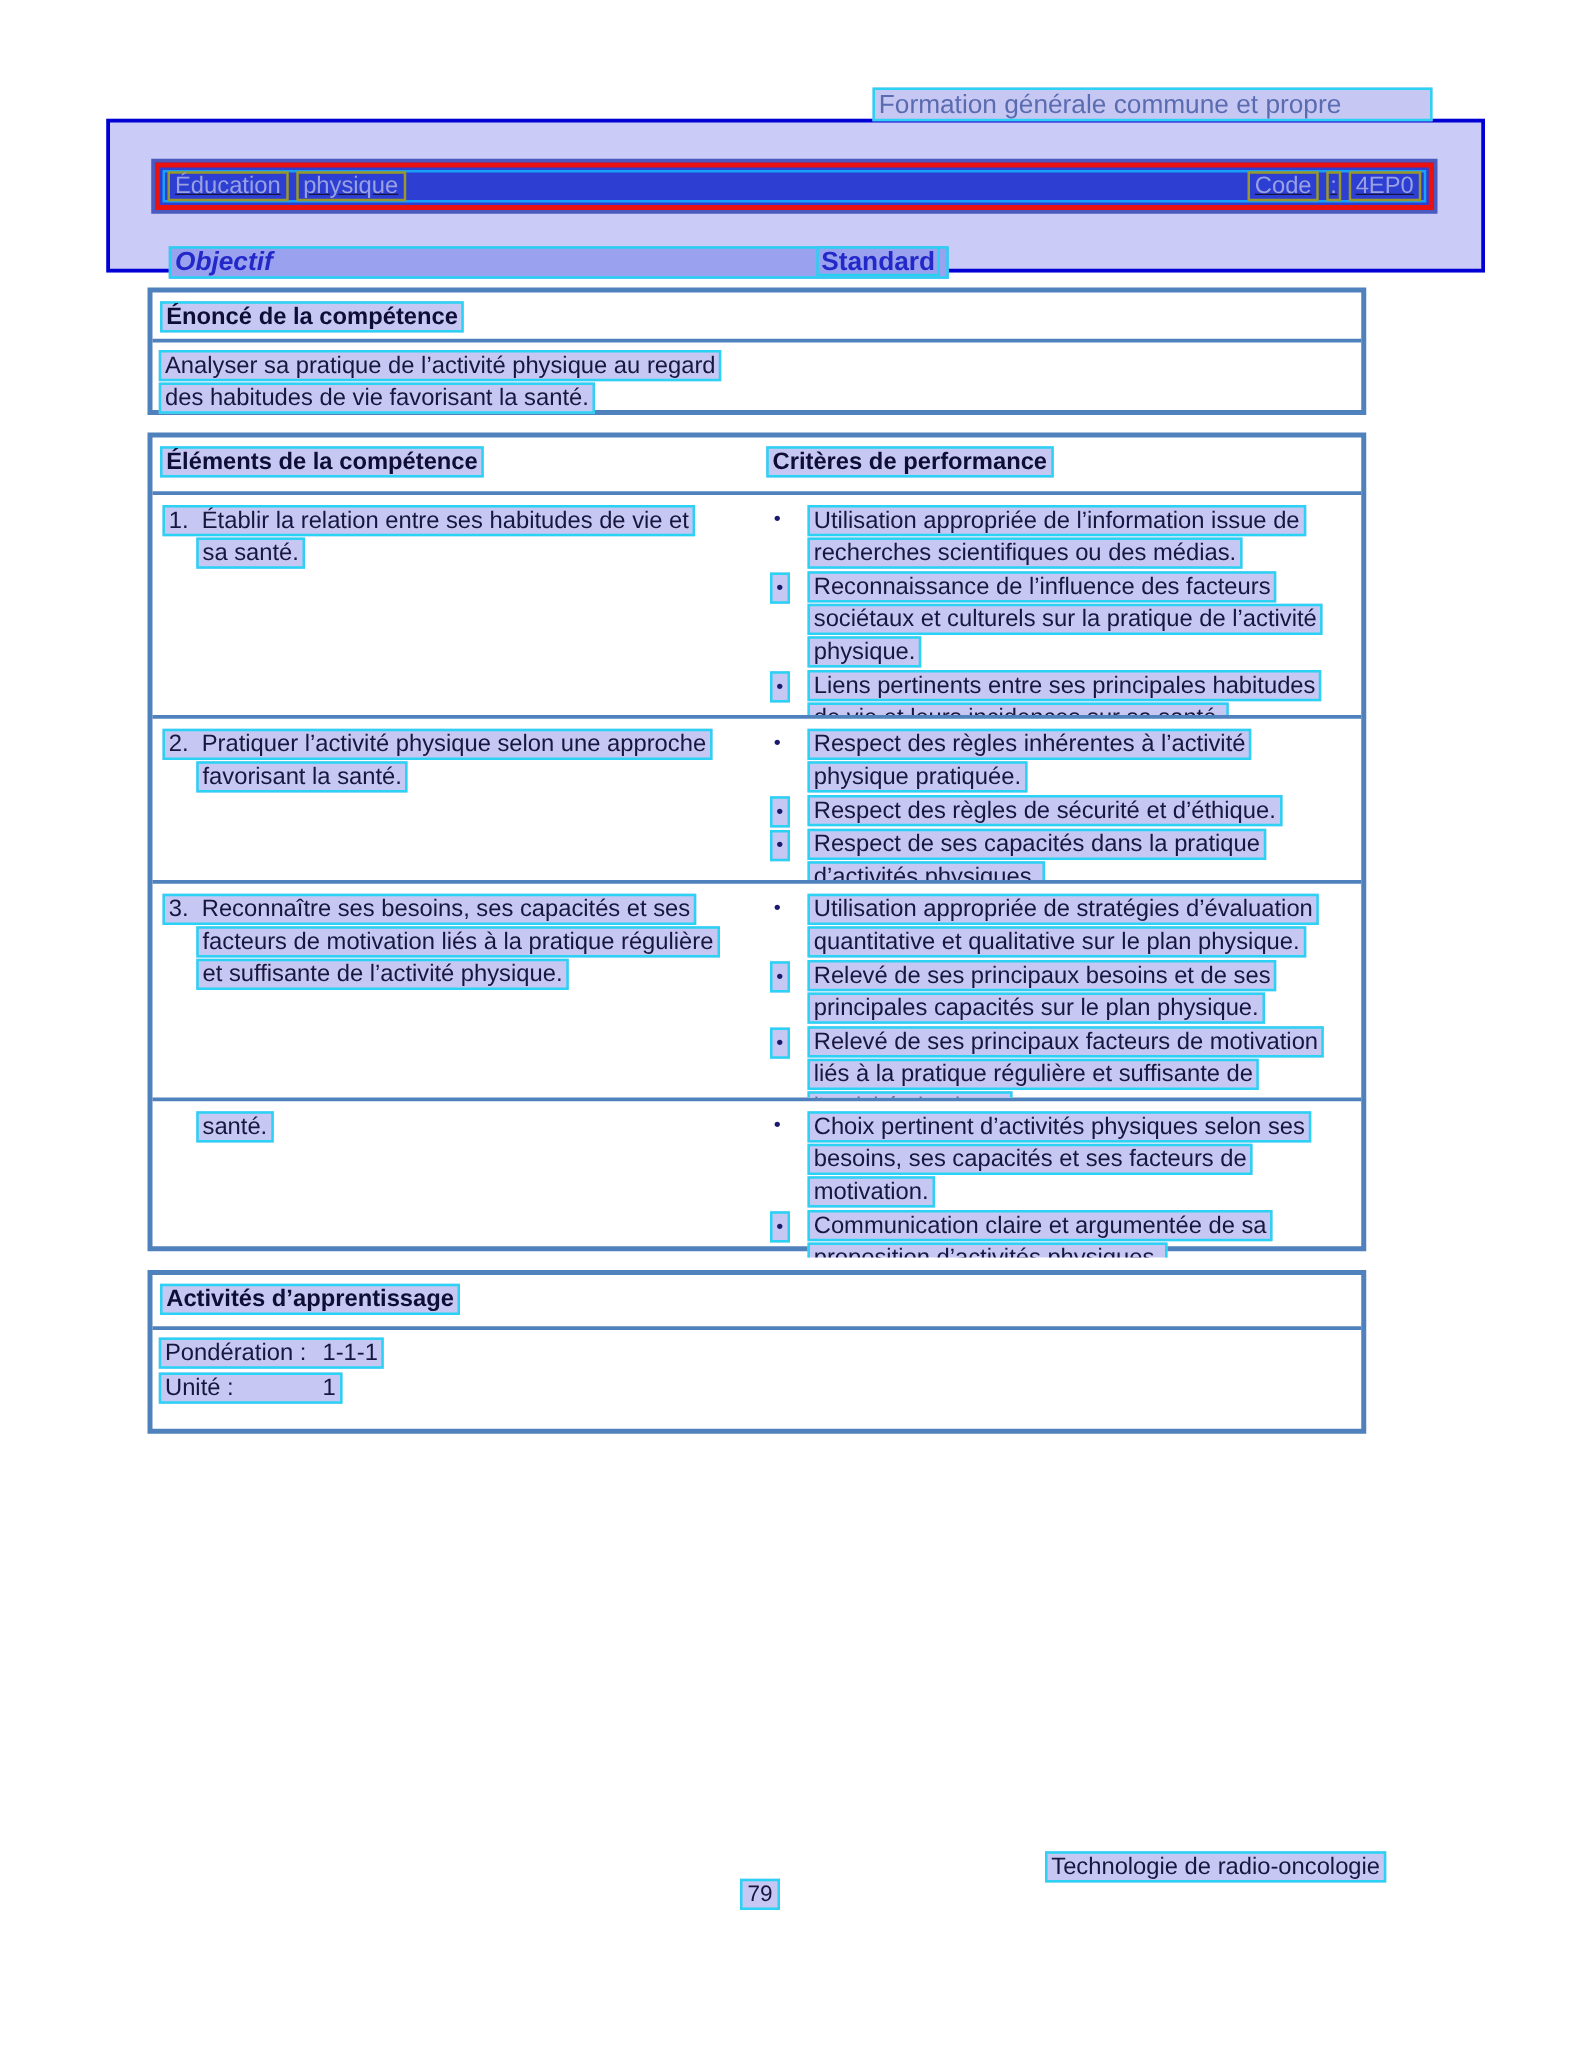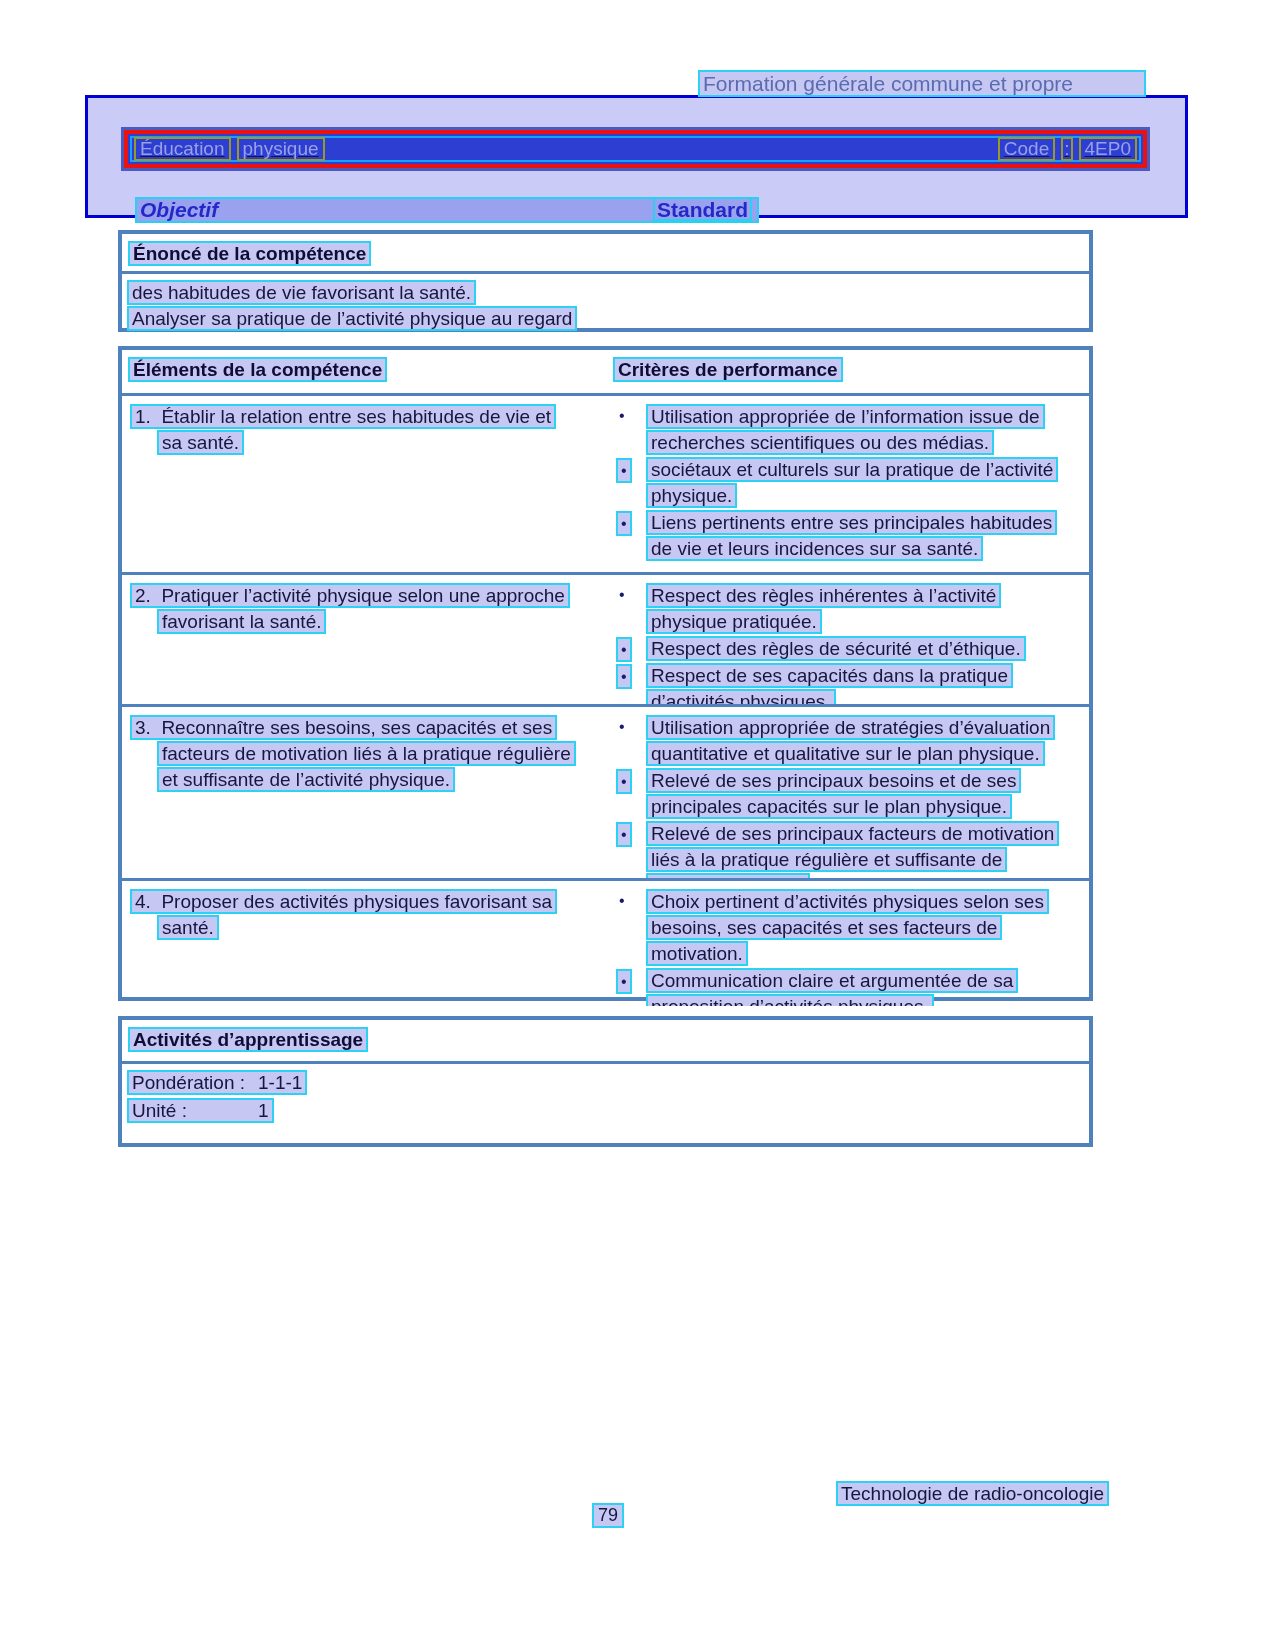--- a/index.html
+++ b/index.html
@@ -95,22 +95,22 @@
   <div class="objectif-bar">
     <span class="obj-label">Objectif</span>
     <span class="std-label">Standard</span>
   </div>
 
   <div class="tbl tbl1">
     <div class="tbl-head">
       <span class="hl bold head-box">Énoncé de la compétence</span>
     </div>
     <div class="tbl-body" id="enonce-body">
+        <span class="hl line">Analyser sa pratique de l’activité physique au regard</span>
         <span class="hl line">des habitudes de vie favorisant la santé.</span>
-        <span class="hl line">Analyser sa pratique de l’activité physique au regard</span>
       </div>
   </div>
 
   <div class="tbl tbl2">
     <div class="tbl-head">
       <span class="hl bold head-box">Éléments de la compétence</span>
       <span class="hl bold head-box2">Critères de performance</span>
     </div>
     <div id="elements-rows">
         <div class="el-row first" style="height: 176px;">
@@ -122,20 +122,21 @@
             <div class="crit">
               <div class="b"><span class="bullet-glyph">•</span></div>
               <div class="crit-lines">
                 <span class="hl line">Utilisation appropriée de l’information issue de</span>
                 <span class="hl line">recherches scientifiques ou des médias.</span>
               </div>
             </div>
             <div class="crit">
               <div class="b"><span class="bullet-glyph bullet-boxed">•</span></div>
               <div class="crit-lines">
+                <span class="hl line">Reconnaissance de l’influence des facteurs</span>
                 <span class="hl line">sociétaux et culturels sur la pratique de l’activité</span>
                 <span class="hl line">physique.</span>
               </div>
             </div>
             <div class="crit">
               <div class="b"><span class="bullet-glyph bullet-boxed">•</span></div>
               <div class="crit-lines">
                 <span class="hl line">Liens pertinents entre ses principales habitudes</span>
                 <span class="hl line">de vie et leurs incidences sur sa santé.</span>
               </div>
@@ -196,21 +197,20 @@
               <div class="crit-lines">
                 <span class="hl line">Relevé de ses principaux facteurs de motivation</span>
                 <span class="hl line">liés à la pratique régulière et suffisante de</span>
                 <span class="hl line">l’activité physique.</span>
               </div>
             </div>
           </div>
         </div>
         <div class="el-row" style="height: 128px;">
           <div class="col-el">
-            <span class="hl line">4.&nbsp;&nbsp;Proposer des activités physiques favorisant sa</span>
             <span class="hl line indent">santé.</span>
           </div>
           <div class="col-cr">
             <div class="crit">
               <div class="b"><span class="bullet-glyph">•</span></div>
               <div class="crit-lines">
                 <span class="hl line">Choix pertinent d’activités physiques selon ses</span>
                 <span class="hl line">besoins, ses capacités et ses facteurs de</span>
                 <span class="hl line">motivation.</span>
               </div>

